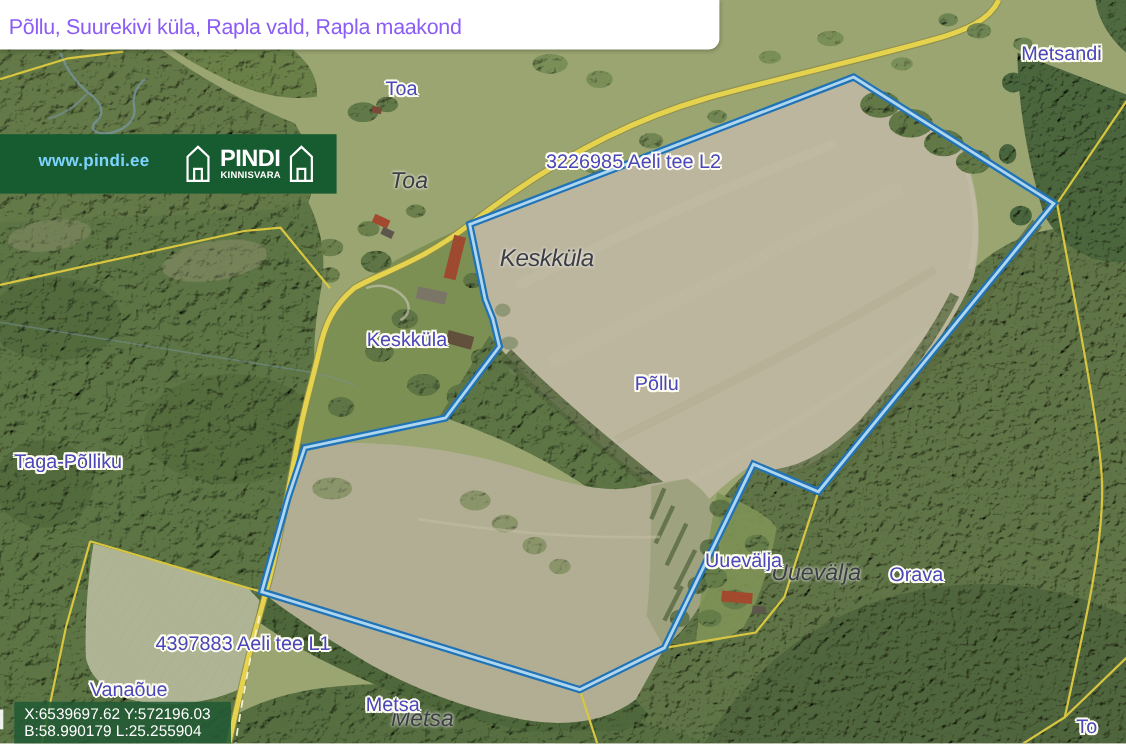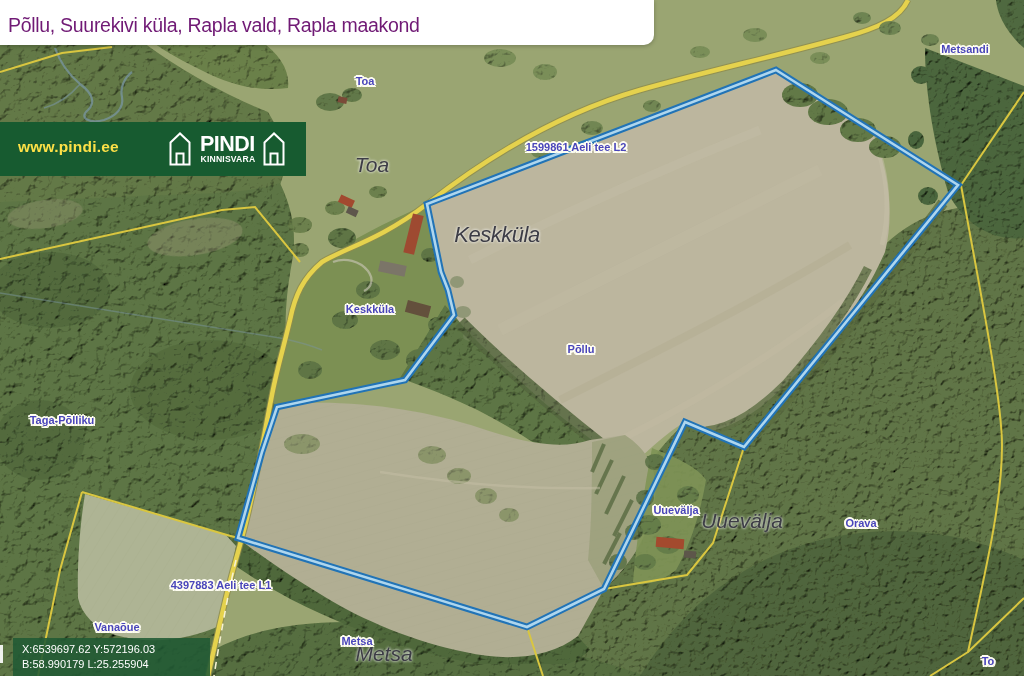--- a/index.html
+++ b/index.html
@@ -1,29 +1,29 @@
 <!DOCTYPE html>
 <html><head>
 <meta charset="utf-8">
 <style>
   html,body{margin:0;padding:0;background:#ffffff;}
   #stage{position:relative;width:1024px;height:676px;overflow:hidden;font-family:"Liberation Sans",sans-serif;transform:translateZ(0);}
   #map{position:absolute;left:0;top:0;}
-  .bl{position:absolute;transform:translate(-50%,-50%);color:#4a46bb;font-weight:700;font-size:11px;white-space:nowrap;
+  .bl{position:absolute;transform:translate(-50%,-50%);color:#4a46bb;font-weight:400;font-size:18px;white-space:nowrap;
       text-shadow:-1.5px -1.5px 0 #fffef2, 1.5px -1.5px 0 #fffef2, -1.5px 1.5px 0 #fffef2, 1.5px 1.5px 0 #fffef2,
                   0 -1.8px 0 #fffef2, 0 1.8px 0 #fffef2, -1.8px 0 0 #fffef2, 1.8px 0 0 #fffef2;}
   .dl{position:absolute;transform:translate(-50%,-50%);color:#3d3d46;font-style:italic;font-weight:400;font-size:21px;white-space:nowrap;
       text-shadow:0 0 3px rgba(255,255,255,.75), 0 0 3px rgba(255,255,255,.6);}
   .topbar{position:absolute;left:0;top:0;width:654px;height:45px;background:#ffffff;border-radius:0 0 10px 0;
       box-shadow:0 1px 4px rgba(0,0,0,.25);}
-  .topbar span{position:absolute;left:8px;top:14px;font-size:19.5px;color:#701a75;letter-spacing:-0.3px;}
+  .topbar span{position:absolute;left:8px;top:14px;font-size:19.5px;color:#8b5cf6;letter-spacing:-0.3px;}
   .banner{position:absolute;left:0;top:122px;width:306px;height:54px;background:#175b30;}
-  .burl{position:absolute;left:18px;top:16px;color:#fde047;font-weight:700;font-size:15.5px;letter-spacing:.2px;}
+  .burl{position:absolute;left:35px;top:16px;color:#7dd3fc;font-weight:700;font-size:15.5px;letter-spacing:.2px;}
   .coords{position:absolute;left:13px;top:638px;width:197px;height:38px;background:rgba(33,90,52,.88);color:#fff;
-      font-size:11px;line-height:14.5px;padding:4px 0 0 9px;box-sizing:border-box;}
+      font-size:14px;line-height:14.5px;padding:4px 0 0 9px;box-sizing:border-box;}
 </style>
 </head>
 <body>
 <div id="stage">
 <svg id="map" width="1024" height="676" viewBox="0 0 1024 676">
   <defs>
     <filter id="fMeadow" x="-5%" y="-5%" width="110%" height="110%">
       <feTurbulence type="fractalNoise" baseFrequency="0.035 0.03" numOctaves="3" seed="11" result="n"></feTurbulence>
       <feDiffuseLighting in="n" lighting-color="#ffffff" surfaceScale="0.9" diffuseConstant="1.32" result="l">
         <feDistantLight azimuth="235" elevation="60"></feDistantLight>
@@ -285,31 +285,31 @@
 <div class="dl" style="left:497px;top:235px;font-size:22px;letter-spacing:-0.5px;">Keskküla</div>
 
 <div class="dl" style="left:742px;top:521px;">Uuevälja</div>
 
 <div class="dl" style="left:384px;top:654px;">Metsa</div>
 
 <div class="bl" style="left:365px;top:81px;">Toa</div>
 
 <div class="bl" style="left:965px;top:49px;">Metsandi</div>
 
-<div class="bl" style="left:576px;top:147px;">1599861 Aeli tee L2</div>
+<div class="bl" style="left:576px;top:147px;">3226985 Aeli tee L2</div>
 
 <div class="bl" style="left:370px;top:309px;">Keskküla</div>
 
-<div class="bl" style="left:581px;top:349px;">Põllu</div>
+<div class="bl" style="left:597px;top:349px;">Põllu</div>
 
 <div class="bl" style="left:62px;top:420px;text-align:right;">Taga-Põlliku</div>
 
 <div class="bl" style="left:676px;top:510px;">Uuevälja</div>
 
-<div class="bl" style="left:833px;top:523px;margin-left:28px;">Orava</div>
+<div class="bl" style="left:833px;top:523px;">Orava</div>
 
 <div class="bl" style="left:117px;top:611px;margin-top:16px;">Vanaõue</div>
 
 <div class="bl" style="left:221px;top:585px;">4397883 Aeli tee L1</div>
 
 <div class="bl" style="left:357px;top:641px;">Metsa</div>
 
 <div class="bl" style="left:988px;top:661px;">To</div>
 
 <div class="topbar">

